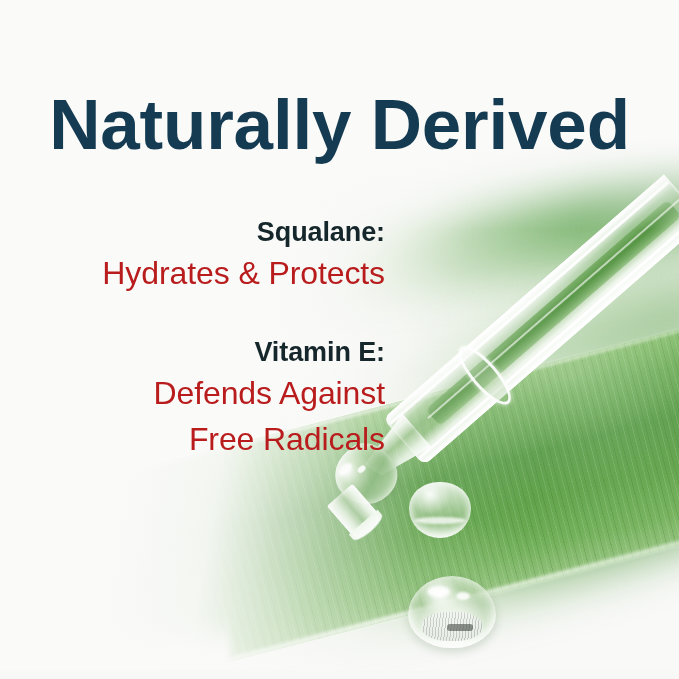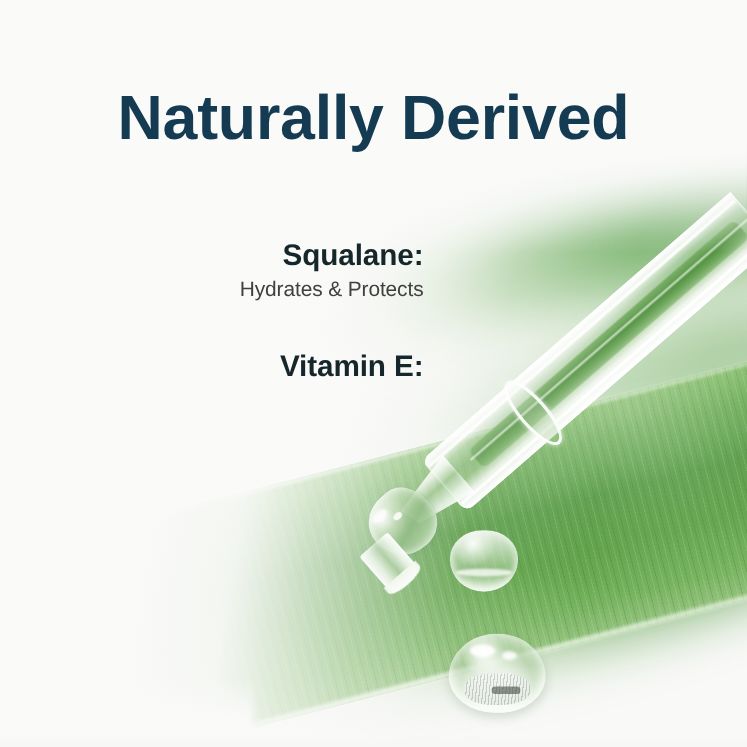--- a/index.html
+++ b/index.html
@@ -359,21 +359,21 @@
     pointer-events: none;
   }
 
   
   .heading {
     position: absolute;
     left: 0; right: 0;
     top: 40px;
     text-align: center;
     color: #143b52;
-    font-size: 57px;
+    font-size: 71px;
     font-weight: bold;
     line-height: 1.04;
     letter-spacing: -0.2px;
   }
   .heading .hl { display: block; }
 
   .features {
     position: absolute;
     left: 55px;
     top: 213px;
@@ -385,22 +385,22 @@
   .feature-name {
     display: block;
     color: #16272c;
     font-size: 27px;
     font-weight: bold;
     line-height: 1.42;
     letter-spacing: -0.1px;
   }
   .feature-desc {
     display: block;
-    color: #404040;
-    font-size: 19px;
+    color: #b91c1c;
+    font-size: 32px;
     font-weight: normal;
     line-height: 1.42;
     letter-spacing: -0.1px;
     white-space: pre-line;
   }
 </style>
 </head>
 <body>
 
 <div id="canvas">
@@ -458,16 +458,18 @@
     <span class="hl">Naturally Derived</span>
   </h1>
 
   <div class="features">
     <div class="feature">
       <span class="feature-name">Squalane:</span>
       <span class="feature-desc">Hydrates &amp; Protects</span>
     </div>
     <div class="feature">
       <span class="feature-name">Vitamin E:</span>
+      <span class="feature-desc">Defends Against
+Free Radicals</span>
     </div>
   </div>
 
 </div>
 
 </body></html>

